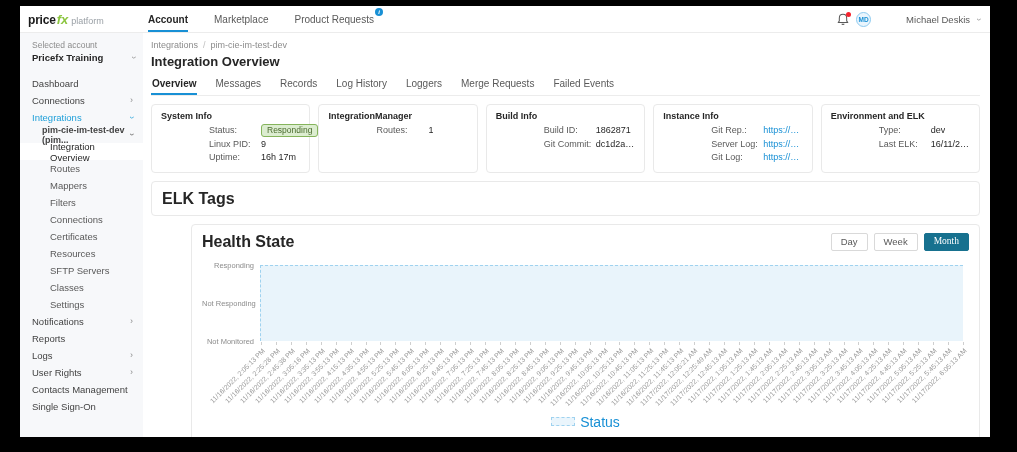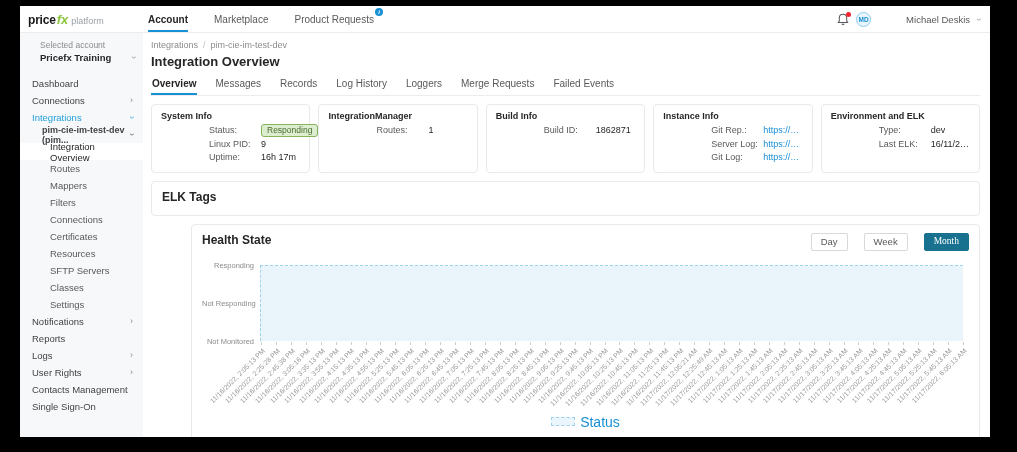--- a/index.html
+++ b/index.html
@@ -22,21 +22,21 @@
   .bell svg{display:block;}
   .bell-dot{position:absolute;top:-1px;right:-2px;width:5px;height:5px;border-radius:50%;background:#f5222d;}
   .avatar{width:15px;height:15px;border-radius:50%;background:#eaf5fd;border:1px solid #8ecbf0;color:#1890d5;font-size:6.5px;font-weight:bold;display:flex;align-items:center;justify-content:center;cursor:pointer;}
   .user-name{font-size:9.5px;color:#595959;cursor:pointer;margin-left:28px;}
   .chev{display:inline-block;color:#8c8c8c;font-size:9px;line-height:1;}
   .chev.down{transform:rotate(90deg);}
 
   
   .body{display:flex;height:404px;}
   .sidebar{width:123px;background:#f7f8fa;flex-shrink:0;padding-top:7px;overflow:hidden;}
-  .acct{padding:0 8px 0 12px;margin-left:8px;}
+  .acct{padding:0 8px 0 12px;}
   .acct-label{font-size:8.5px;color:#8c8c8c;margin-bottom:2px;}
   .acct-row{display:flex;align-items:center;justify-content:space-between;cursor:pointer;}
   .acct-name{font-size:9.5px;font-weight:bold;color:#262626;}
   .side-nav{margin-top:12px;}
   .side-item{display:flex;align-items:center;justify-content:space-between;height:17px;padding:0 10px 0 12px;font-size:9.5px;color:#434343;cursor:pointer;}
   .side-item.lv1{padding-left:22px;font-weight:bold;font-size:9px;color:#434343;}
   .side-item.lv2{padding-left:30px;color:#595959;}
   .side-item.active{color:#1e9fd9;}
   .side-item.active .chev{color:#1e9fd9;}
   .side-item.selected{background:#fff;color:#262626;}
@@ -56,24 +56,24 @@
   .info-card{flex:1;min-width:0;padding:6px 9px 7px;min-height:60px;}
   .info-title{font-size:9px;font-weight:bold;color:#262626;margin-bottom:3px;}
   .info-row{display:flex;font-size:9px;color:#595959;line-height:1.5;align-items:baseline;min-width:0;}
   .info-label{width:52px;flex-shrink:0;margin-left:48px;}
   .info-value{color:#262626;white-space:nowrap;overflow:hidden;text-overflow:ellipsis;}
   .info-value.link{color:#1890d5;cursor:pointer;}
   .badge-green{display:inline-block;font-size:8.5px;color:#4b6b2f;background:#dcedd0;border:1px solid #85b45c;border-radius:3px;padding:0 5px;line-height:11px;}
 
   
   .elk-card{margin-top:8px;padding:8px 10px;height:35px;}
-  .section-title{font-size:12px;font-weight:bold;color:#262626;margin:0;}
+  .section-title{font-size:16px;font-weight:bold;color:#262626;margin:0;}
   .health-card{margin-top:8px;padding:8px 10px 4px;height:222px;margin-left:40px;}
   .health-head{display:flex;align-items:flex-start;justify-content:space-between;}
-  .range{display:flex;gap:16px;}
+  .range{display:flex;gap:6px;}
   .range-btn{font-size:9.5px;color:#595959;border:1px solid #d9d9d9;border-radius:2px;background:#fff;padding:2.5px 9px;cursor:pointer;line-height:1.2;}
   .range-btn.active{background:#17718f;border-color:#17718f;color:#fff;font-family:Liberation Serif, serif;}
 
   
   .chart{position:relative;height:146px;margin-top:14px;}
   .ylabel{position:absolute;left:0;width:52px;text-align:right;font-size:7.5px;color:#8c8c8c;transform:translateY(-50%);white-space:nowrap;}
   .plot{position:absolute;left:58px;right:6px;top:0;height:76px;background:#e9f4fb;border-top:1.5px dashed #9fd2ef;border-left:1.5px dashed #9fd2ef;}
   .xtick{position:absolute;top:76px;width:1px;height:3px;background:#cfcfcf;}
   .xlab{position:absolute;top:81px;width:0;}
   .xlab span{position:absolute;right:0;top:0;white-space:nowrap;font-size:7px;color:#999;transform-origin:100% 0;transform:rotate(-45deg);}
@@ -238,20 +238,24 @@
                 <span class="info-label">Routes:</span>
                 <span class="info-value">1</span>
               </div>
             </section>
             <section class="card info-card">
               <div class="info-title">Build Info</div>
               <div class="info-row">
                 <span class="info-label">Build ID:</span>
                 <span class="info-value">1862871</span>
               </div>
+              <div class="info-row">
+                <span class="info-label">Git Commit:</span>
+                <span class="info-value">dc1d2ad6</span>
+              </div>
             </section>
             <section class="card info-card">
               <div class="info-title">Instance Info</div>
               <div class="info-row">
                 <span class="info-label">Git Rep.:</span>
                 <span class="info-value link">https://gitlab.pricefx.eu/integr...</span>
               </div>
               <div class="info-row">
                 <span class="info-label">Server Log:</span>
                 <span class="info-value link">https://grafana-eu-west-1.pr...</span>

